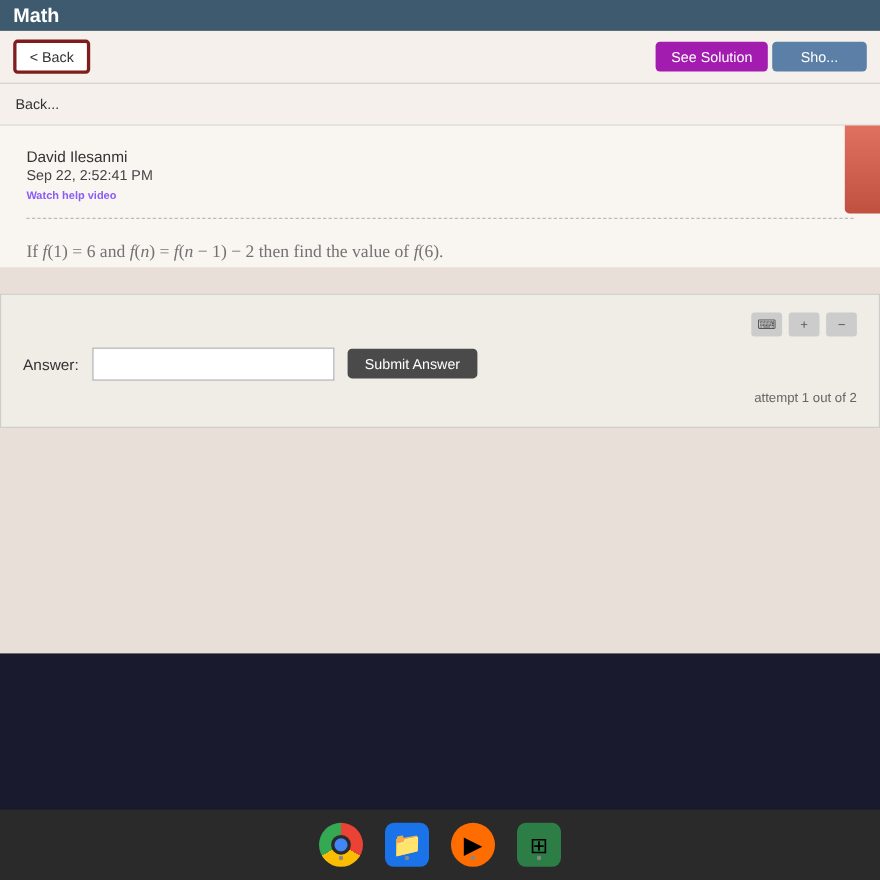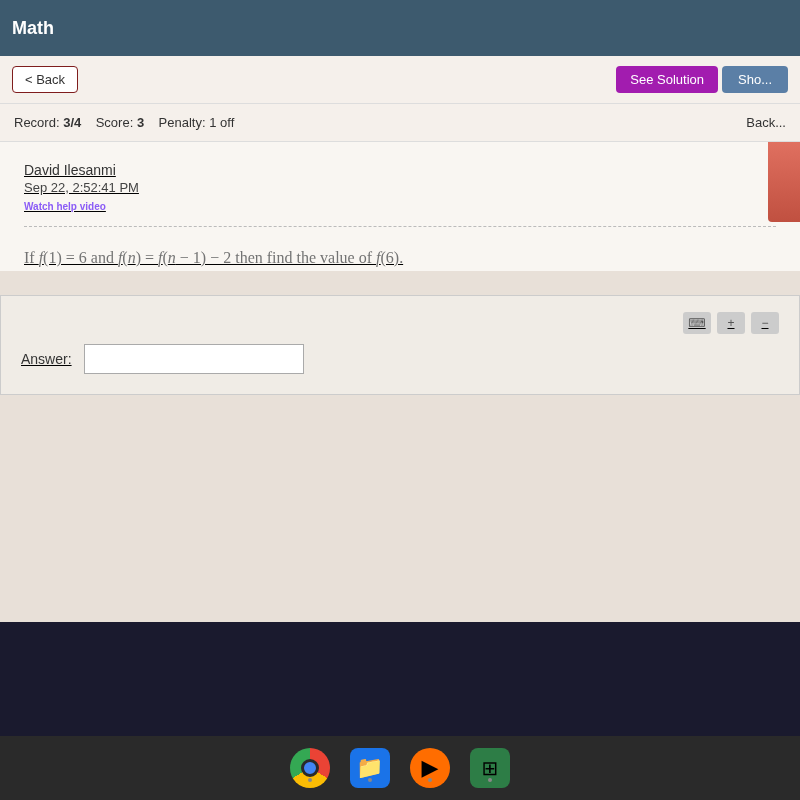--- a/index.html
+++ b/index.html
@@ -7,21 +7,21 @@
       width: 800px;
       height: 800px;
       overflow: hidden;
       background: #1a1a2e;
       font-family: Arial, sans-serif;
     }
 
     
     .top-bar {
       background: #3d5a6e;
-      height: 56px;
+      height: 28px;
       display: flex;
       align-items: center;
       padding: 0 12px;
     }
     .top-bar-title {
       color: #ffffff;
       font-size: 18px;
       font-weight: bold;
     }
 
@@ -30,21 +30,21 @@
       background: #f5f0eb;
       height: 48px;
       display: flex;
       align-items: center;
       justify-content: space-between;
       padding: 0 12px;
       border-bottom: 1px solid #ddd;
     }
     .back-button {
       background: white;
-      border: 1px solid #7f1d1d;
+      border: 3px solid #7f1d1d;
       border-radius: 4px;
       padding: 5px 12px;
       font-size: 13px;
       cursor: pointer;
       color: #333;
       display: flex;
       align-items: center;
       gap: 4px;
     }
     .nav-right-buttons {
@@ -58,21 +58,21 @@
       border-radius: 4px;
       padding: 6px 14px;
       font-size: 13px;
       cursor: pointer;
     }
     .show-button {
       background: #5b7fa6;
       color: white;
       border: none;
       border-radius: 4px;
-      padding: 6px 16px;
+      padding: 6px 26px;
       font-size: 13px;
       cursor: pointer;
     }
 
     
     .record-bar {
       background: #f5f0eb;
       height: 38px;
       display: flex;
       align-items: center;
@@ -89,21 +89,20 @@
       font-size: 13px;
       color: #333;
     }
 
     
     .main-content {
       background: #e8e0d8;
       min-height: 480px;
       padding: 0;
       position: relative;
-      text-decoration: underline;
     }
 
     
     .problem-card {
       background: #f9f6f2;
       margin: 0;
       padding: 20px 24px 0 24px;
       position: relative;
     }
     .student-name {
@@ -263,30 +262,20 @@
 
 <div class="nav-bar">
   <button class="back-button">&lt; Back</button>
   <div class="nav-right-buttons">
     <button class="see-solution-button">See Solution</button>
     <button class="show-button">Sho...</button>
   </div>
 </div>
 
 <div class="record-bar">
-  <div>
-    <span>Record:</span>
-    <span class="bold">3/4</span>
-    &nbsp;&nbsp;
-    <span>Score:</span>
-    <span class="bold">3</span>
-    &nbsp;&nbsp;
-    <span>Penalty:</span>
-    <span>1 off</span>
-  </div>
   <span class="comp-label">Back...</span>
 </div>
 
 <div class="main-content">
 
   <div class="problem-card">
     <div class="side-avatar"></div>
     <div class="student-name">David Ilesanmi</div>
     <div class="timestamp">Sep 22, 2:52:41 PM</div>
     <div class="watch-help">Watch help video</div>
@@ -298,21 +287,23 @@
 
   <div class="answer-area">
     <div class="answer-tools">
       <div class="tool-icon">⌨</div>
       <div class="tool-icon">+</div>
       <div class="tool-icon">−</div>
     </div>
     <div class="answer-row">
       <span class="answer-label">Answer:</span>
       <input class="answer-input" type="text" placeholder="" style="">
-    </div>
+      <button class="submit-button">Submit Answer</button>
+    </div>
+    <div class="attempt-text">attempt 1 out of 2</div>
   </div>
 </div>
 
 <div class="taskbar">
 
   <div class="taskbar-item">
     <div class="taskbar-icon" style="background: conic-gradient(#ea4335 0deg 120deg, #fbbc04 120deg 240deg, #34a853 240deg 360deg); position:relative;">
       <div style="position:absolute;width:18px;height:18px;background:#4285f4;border-radius:50%;border:3px solid #2a2a2a;"></div>
     </div>
     <div class="taskbar-dot"></div>

